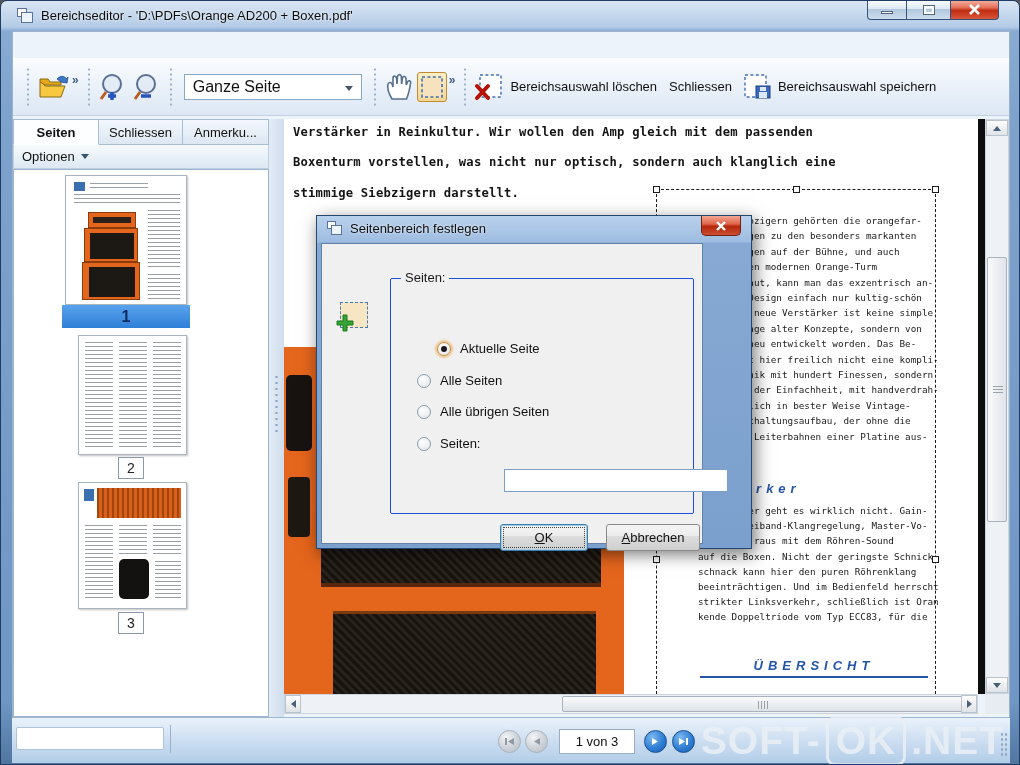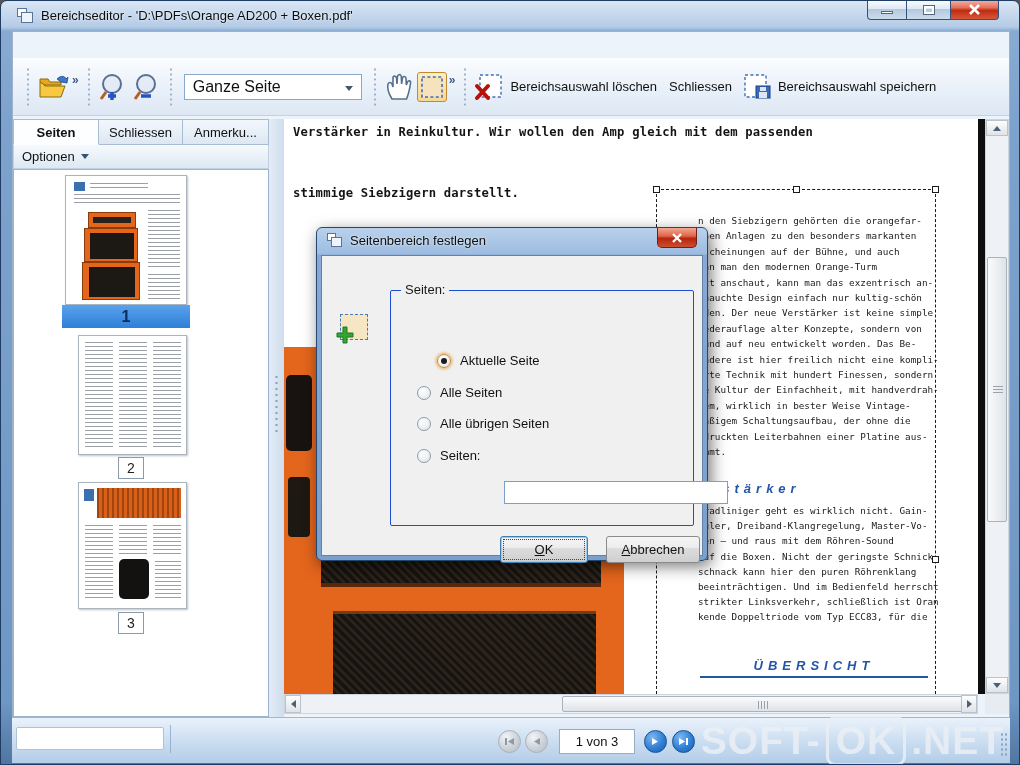--- a/index.html
+++ b/index.html
@@ -91,22 +91,22 @@
   .hscroll{left:283px;top:693px;width:694px;height:20px;background:#eef1f5;border:1px solid #ccd5de;}
   .hbtn{position:absolute;top:0;width:16px;height:18px;background:linear-gradient(#fdfdfd,#dfe3e8);border:1px solid #bac2cc;display:flex;align-items:center;justify-content:center;}
   .hthumb{position:absolute;left:277px;top:1px;width:405px;height:16px;background:linear-gradient(#fafbfc,#dee3e9);border:1px solid #a9b2bd;border-radius:2px;}
   .hthumb .hg{position:absolute;left:195px;top:4px;width:10px;height:8px;background-image:repeating-linear-gradient(90deg,#9aa2ac 0 1px,transparent 1px 3px);}
   .arr{width:0;height:0;}
   .arr.up{border-left:4px solid transparent;border-right:4px solid transparent;border-bottom:5px solid #4a6078;}
   .arr.down{border-left:4px solid transparent;border-right:4px solid transparent;border-top:5px solid #4a6078;}
   .arr.left{border-top:4px solid transparent;border-bottom:4px solid transparent;border-right:5px solid #4a6078;}
   .arr.right{border-top:4px solid transparent;border-bottom:4px solid transparent;border-left:5px solid #4a6078;}
   
-  .dialog{left:315px;top:214px;width:392px;height:334px;z-index:20;border:1px solid #24476f;border-radius:6px;
-    background:linear-gradient(#b9d1ec,#9dbce0 26px,#87a9d3 27px,#7ba0cd);box-shadow:3px 5px 16px rgba(0,0,0,.55);margin-top:12px;}
+  .dialog{left:315px;top:214px;width:436px;height:334px;z-index:20;border:1px solid #24476f;border-radius:0;
+    background:linear-gradient(#b9d1ec,#9dbce0 26px,#87a9d3 27px,#7ba0cd);box-shadow:3px 5px 16px rgba(0,0,0,.55);}
   .dlg-title{position:absolute;left:10px;top:5px;display:flex;align-items:center;gap:7px;font-size:13px;color:#0d0d0d;text-shadow:0 0 3px rgba(255,255,255,.9);}
   .dlg-close{position:absolute;top:0;right:10px;width:40px;height:20px;border:1px solid #6e2013;border-top:none;border-radius:0 0 5px 5px;
     background:linear-gradient(#f3a793,#e06549 42%,#b5270c 55%,#cc4e32);display:flex;align-items:center;justify-content:center;}
   .dlg-client{position:absolute;left:4px;top:27px;width:382px;height:301px;background:#f0f0f0;border:1px solid #6482a8;}
   .dlg-icon{position:absolute;left:18px;top:58px;width:28px;height:26px;background:#f7e6c4;border:1px dashed #4a7ab5;}
   .groupbox{position:absolute;left:68px;top:34px;width:304px;height:236px;border:1px solid #1d4ed8;border-radius:2px;}
   .grouplabel{position:absolute;top:-9px;left:10px;background:#f0f0f0;padding:0 4px;font-size:13px;color:#1a1a1a;}
   .radiorow{position:absolute;left:26px;display:flex;align-items:center;gap:9px;font-size:13px;color:#111;}
   .radio{width:14px;height:14px;border-radius:50%;border:1px solid #8d9aa8;background:radial-gradient(circle at 38% 32%,#fff,#dfe3e6);position:relative;}
   .radio.sel{border-color:#c98b3c;box-shadow:0 0 2px 2px rgba(235,165,70,.55);}
@@ -277,20 +277,21 @@
       <div class="pnum-box" style="left:104px;top:442px;">3</div>
     </div>
   </div>
 
   <div class="abs splitter">
       <div class="sgrip"></div>
     </div>
 
   <div class="abs doc">
     <div class="topline" style="top:6px;">Verstärker in Reinkultur. Wir wollen den Amp gleich mit dem passenden</div>
+    <div class="topline" style="top:36px;">Boxenturm vorstellen, was nicht nur optisch, sondern auch klanglich eine</div>
     <div class="topline" style="top:67px;">stimmige Siebzigern darstellt.</div>
 
     <div class="amp">
       <div class="handle"></div>
       <div class="handle2"></div>
       <div class="grill g1"></div>
       <div class="grill g2"></div>
     </div>
 
     <div class="blk1">

